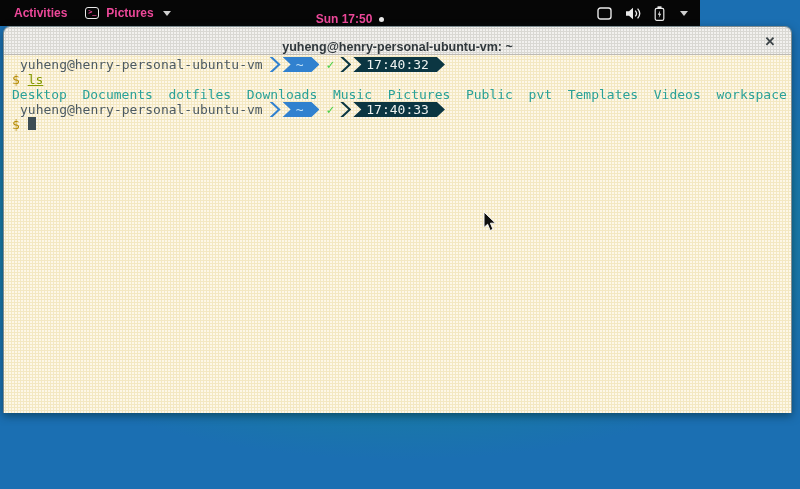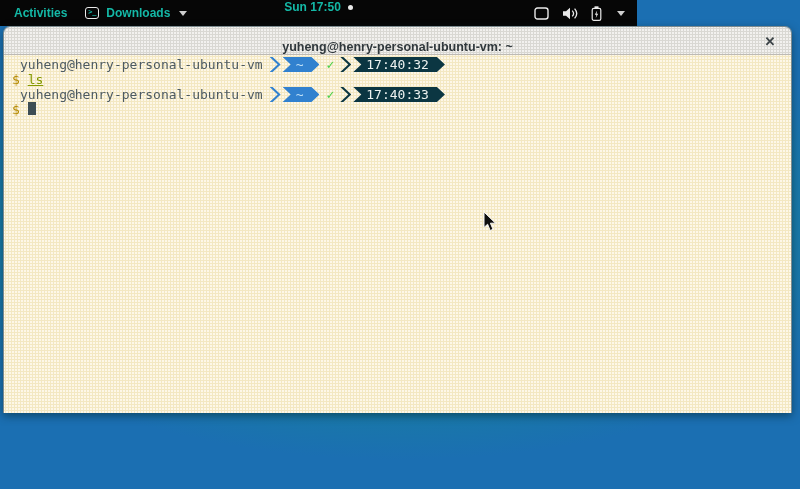--- a/index.html
+++ b/index.html
@@ -6,41 +6,41 @@
   html,body { width:800px; height:489px; overflow:hidden; }
   body {
     font-family:"Liberation Sans", sans-serif;
     background-color:#1b6fb2;
     background-image: radial-gradient(ellipse 62% 48% at 50% 46%, #12a791 0%, #149a98 38%, #17809f 62%, #1b6fb2 100%);
     position:relative;
   }
 
   
   .topbar {
-    position:absolute; top:0; left:0; width:637px; height:26px;
-    background:#060606; color:#14b8a6;
+    position:absolute; top:0; left:0; width:700px; height:26px;
+    background:#060606; color:#ec4899;
     display:flex; align-items:center;
     font-size:12px; font-weight:700;
   }
   .tb-left { display:flex; align-items:center; gap:14px; padding-left:10px; }
   .activities { padding:2px 4px; cursor:pointer; }
   .app-menu { display:flex; align-items:center; gap:7px; cursor:pointer; }
   .term-icon {
     width:14px; height:12px; border:1px solid #e9e9e9; border-radius:3px;
     font-family:"DejaVu Sans Mono", monospace; font-size:7px; font-weight:700;
     display:flex; align-items:center; justify-content:center; line-height:1;
     padding-bottom:1px;
   }
   .caret-down {
     width:0; height:0; border-left:4px solid transparent; border-right:4px solid transparent;
     border-top:5px solid #cfcfcf; margin-left:2px;
   }
   .tb-clock {
     position:absolute; left:0; right:0; top:0; height:26px;
-    display:flex; align-items:flex-start; justify-content:center; gap:7px;
+    display:flex; align-items:flex-end; justify-content:center; gap:7px;
     pointer-events:none;
   }
   .tb-clock .clock-btn { pointer-events:auto; display:flex; align-items:center; gap:7px; cursor:pointer; }
   .notif-dot { width:5px; height:5px; border-radius:50%; background:#e9e9e9; }
   .tb-right { margin-left:auto; display:flex; align-items:center; gap:13px; padding-right:12px; }
   .tb-right svg { display:block; }
 
   
   .window {
     position:absolute; left:3px; top:26px; width:789px; height:387px;
@@ -103,21 +103,21 @@
   .mouse { position:absolute; left:483px; top:211px; pointer-events:none; }
 </style>
 </head>
 <body>
 
 <div class="topbar">
   <div class="tb-left">
     <span class="activities">Activities</span>
     <span class="app-menu">
       <span class="term-icon">&gt;_</span>
-      <span>Downloads</span>
+      <span>Pictures</span>
       <span class="caret-down"></span>
     </span>
   </div>
 
   <div class="tb-clock">
     <span class="clock-btn">
       <span>Sun 17:50</span>
       <span class="notif-dot"></span>
     </span>
   </div>
@@ -156,20 +156,21 @@
       </span>
       <span class="check">✓</span>
       <span class="pl-chev dark"></span>
       <span class="pl-body dark">
         <span>17:40:32</span>
       </span>
     </div>
 
     <div class="tline"><span class="dollar">$</span><span> </span><span class="cmd">ls</span></div>
 
+    <div class="tline ls-line">Desktop  Documents  dotfiles  Downloads  Music  Pictures  Public  pvt  Templates  Videos  workspace</div>
 
     <div class="tline prompt-line">
       <span class="user-host">yuheng@henry-personal-ubuntu-vm</span>
       <span class="pl-chev blue"></span>
       <span class="pl-body blue">
         <span>~</span>
       </span>
       <span class="check">✓</span>
       <span class="pl-chev dark"></span>
       <span class="pl-body dark">

